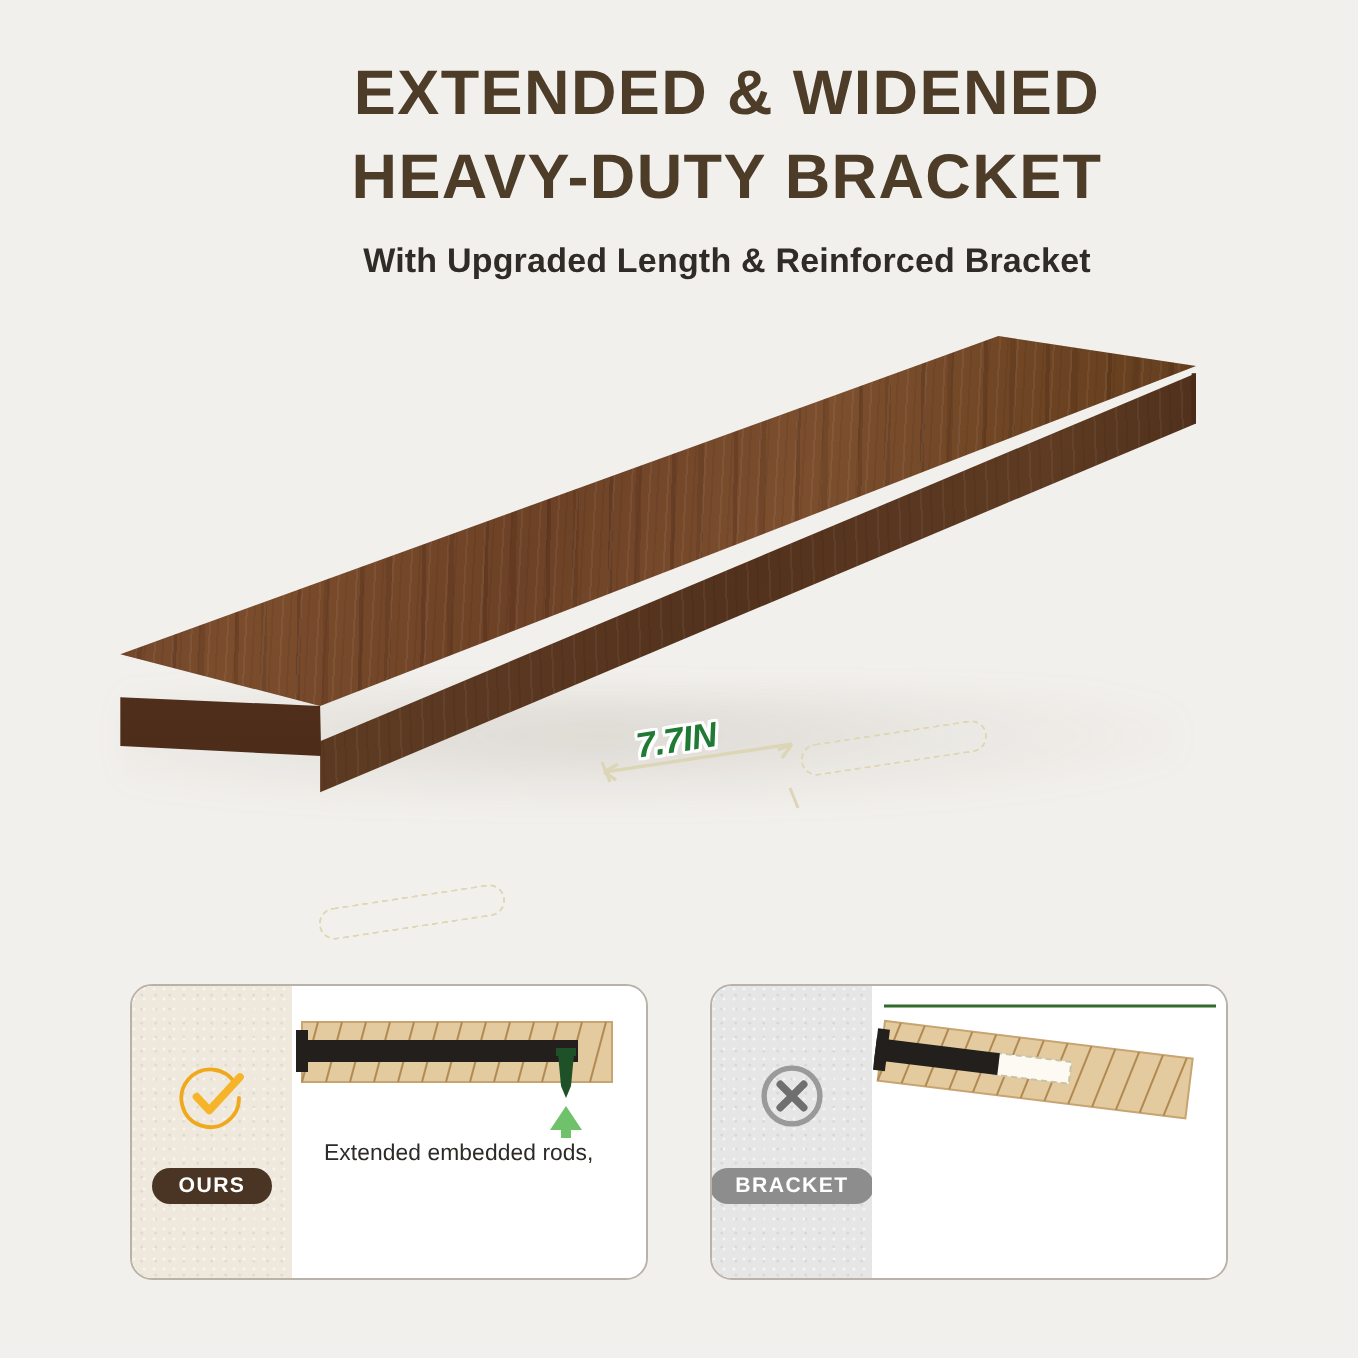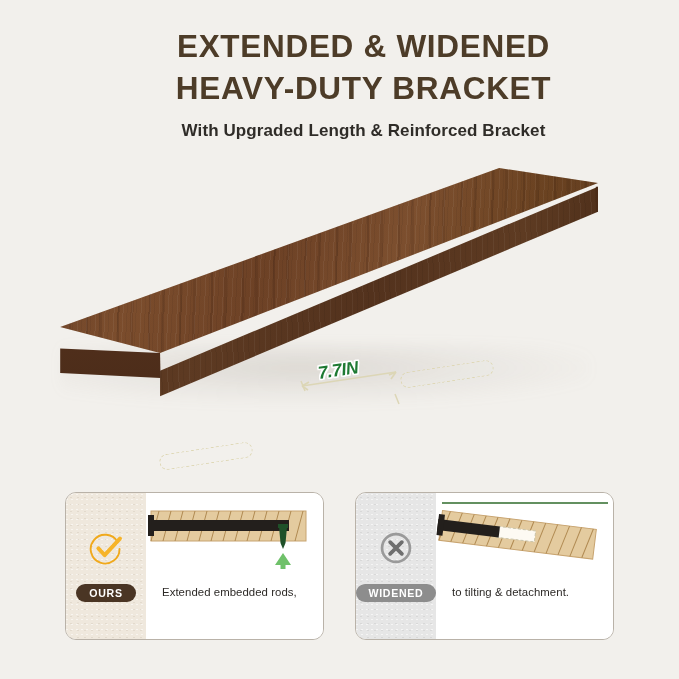--- a/index.html
+++ b/index.html
@@ -307,21 +307,20 @@
   }
   .diagram {
     height: 78px;
     position: relative;
   }
   .caption {
     padding: 0 0 0 16px;
     display: flex;
     flex-direction: column;
     gap: 18px;
-    margin-top: 15px;
   }
   .caption-line {
     font-size: 11.4px;
     font-weight: 500;
     color: #2d2a27;
     letter-spacing: 0.05px;
     white-space: nowrap;
   }
 </style>
 </head>
@@ -416,21 +415,21 @@
       </div>
     </div>
   </div>
 
   <div class="card card-others">
     <div class="card-left">
       <svg class="mark-icon" viewBox="0 0 40 40">
         <circle cx="20" cy="20" r="15.5" fill="none" stroke="#9a9a9a" stroke-width="3"></circle>
         <path d="M13.5 13.5 L26.5 26.5 M26.5 13.5 L13.5 26.5" stroke="#6f6f6f" stroke-width="4.2" stroke-linecap="round"></path>
       </svg>
-      <div class="badge badge-others">WIDENED</div>
+      <div class="badge badge-others">BRACKET</div>
     </div>
     <div class="card-right">
       <div class="diagram">
         <svg width="177" height="78" viewBox="0 0 177 78">
 
           <line x1="6" y1="10" x2="172" y2="10" stroke="#2f6b2b" stroke-width="1.5"></line>
 
           <g transform="rotate(7 10 30)">
             <rect x="5" y="18" width="155" height="30" fill="#e4cb9f" stroke="#c8a470" stroke-width="1"></rect>
             <g stroke="#b08a52" stroke-width="1">
@@ -450,18 +449,17 @@
             </g>
 
             <rect x="62" y="27" width="38" height="11" fill="#fdfaf3" stroke="#c8c2a8" stroke-width="1" stroke-dasharray="3 2"></rect>
 
             <rect x="2" y="27" width="62" height="11" fill="#231f1c"></rect>
             <rect x="2" y="22" width="6" height="21" fill="#231f1c"></rect>
           </g>
         </svg>
       </div>
       <div class="caption">
-        <div class="caption-line">to tilting &amp; detachment.</div>
       </div>
     </div>
   </div>
 
 </div>
 
 </body></html>

